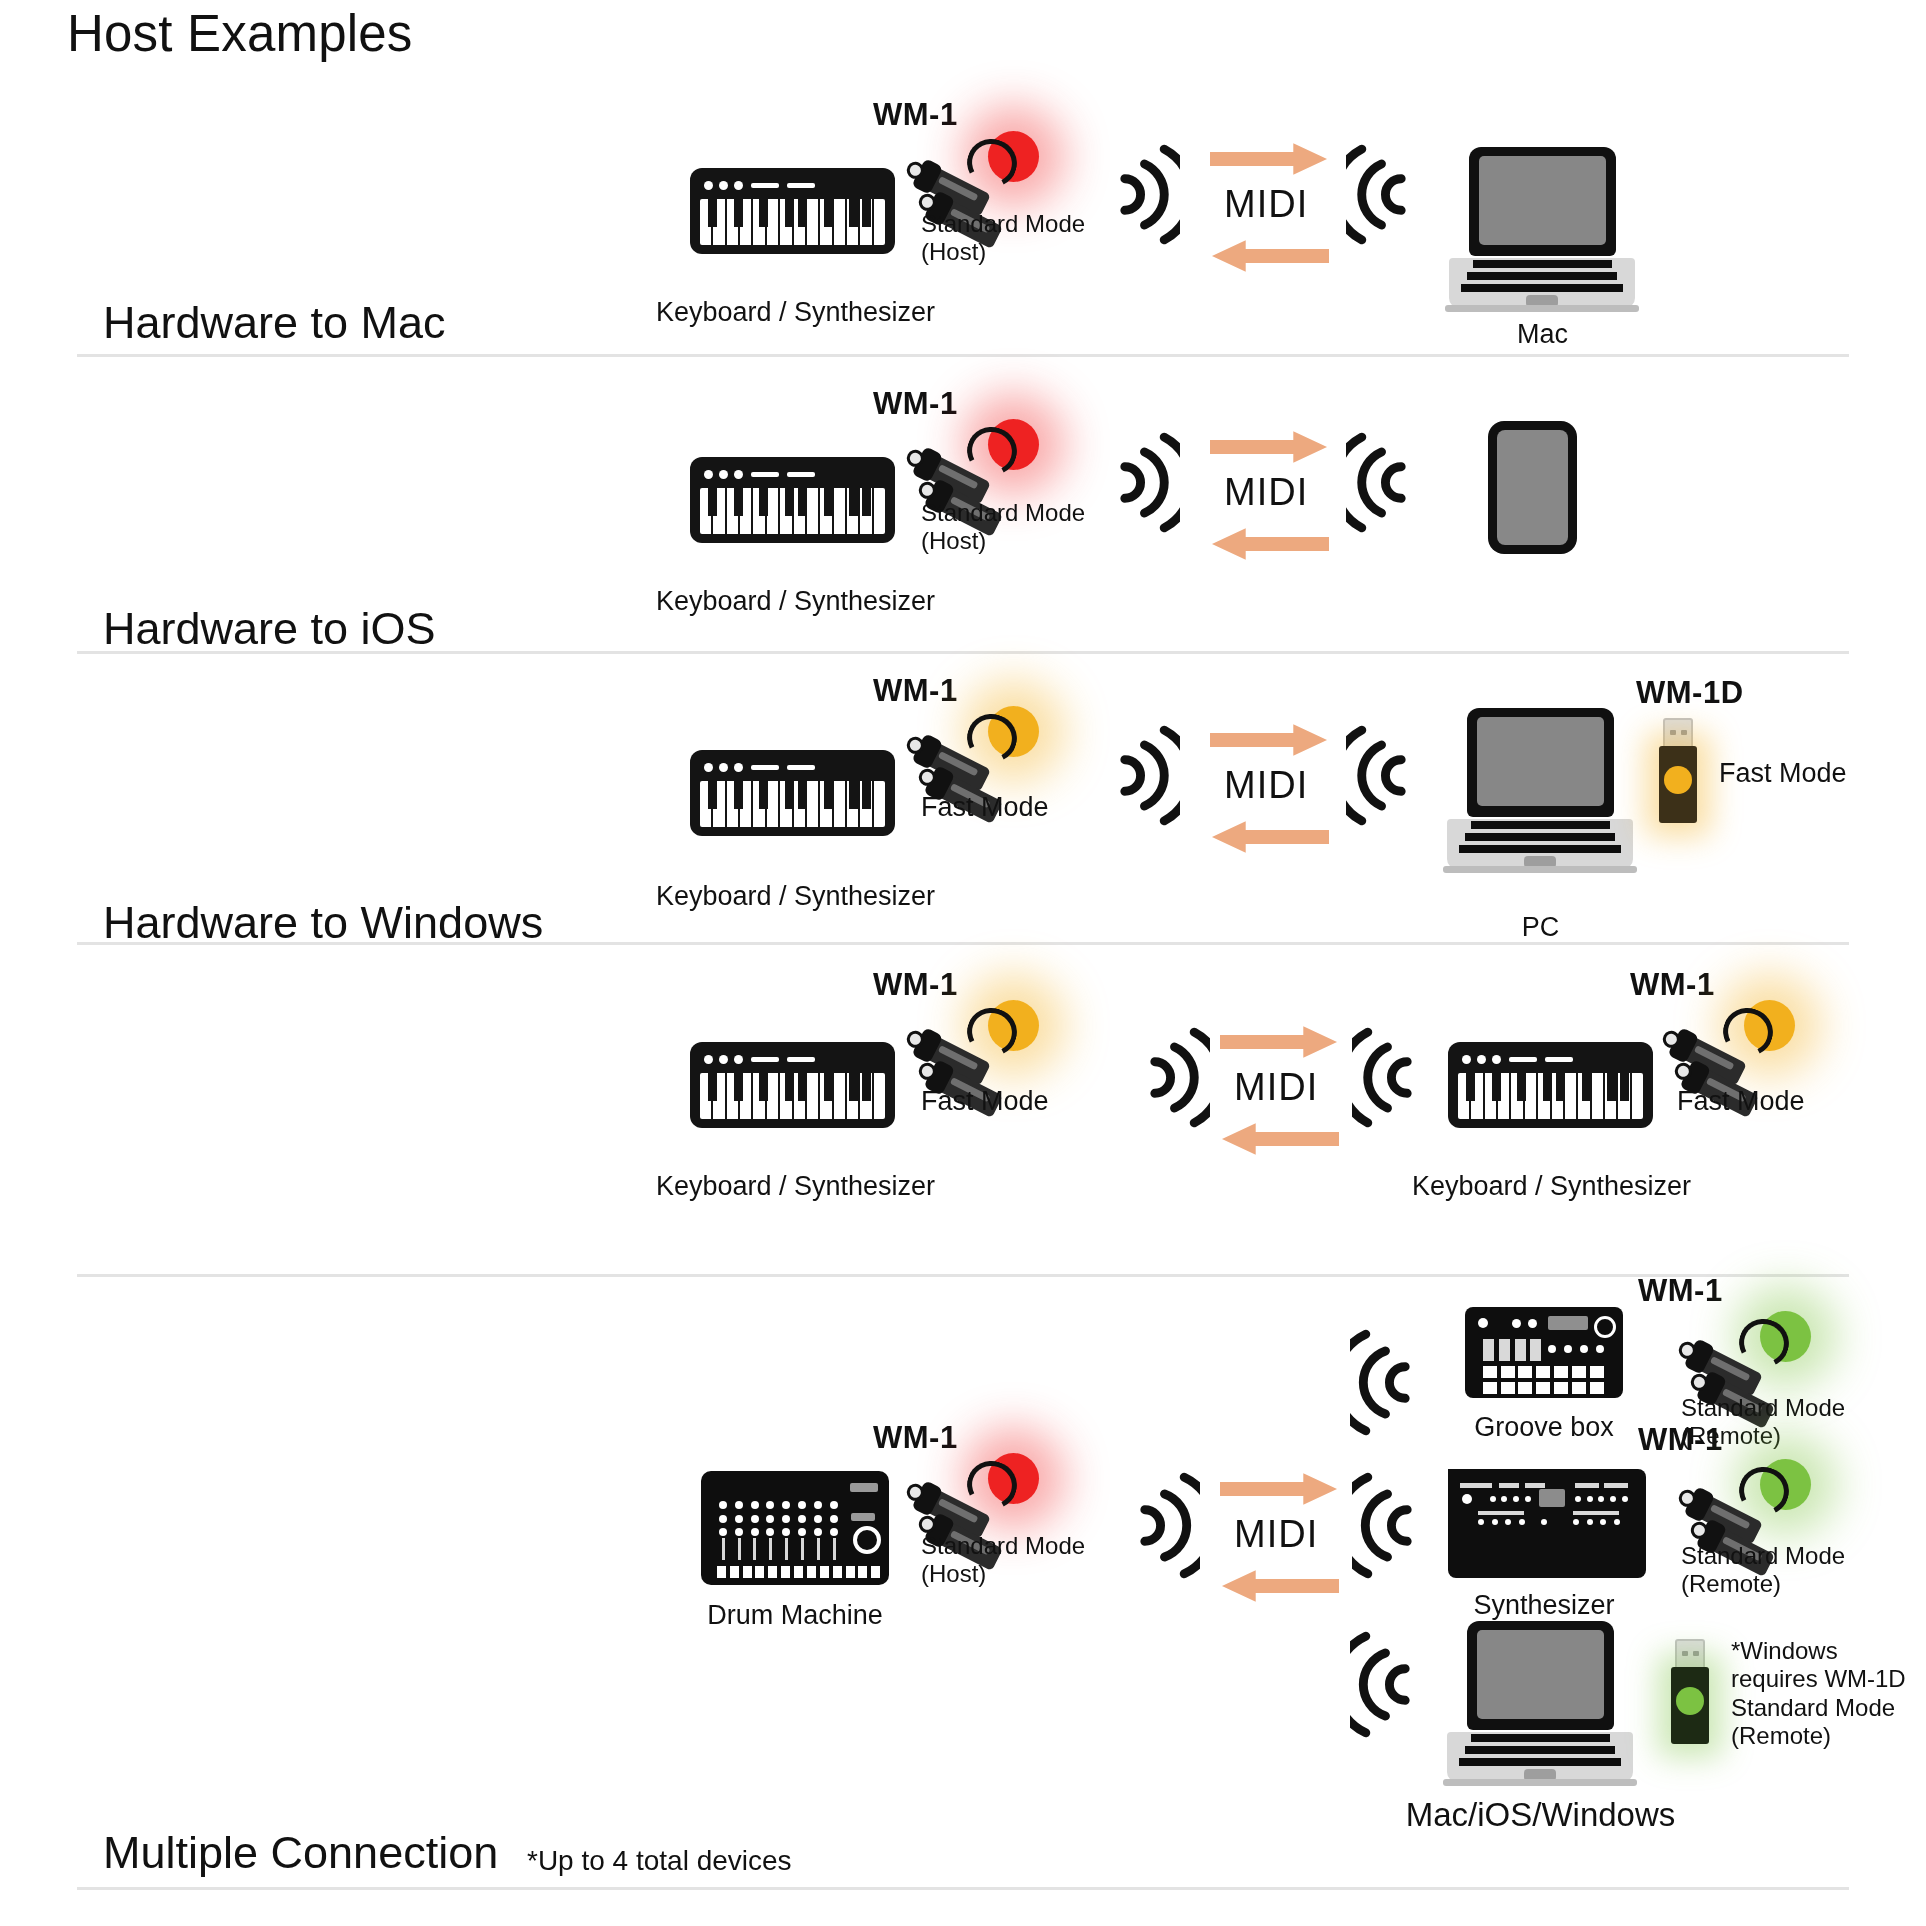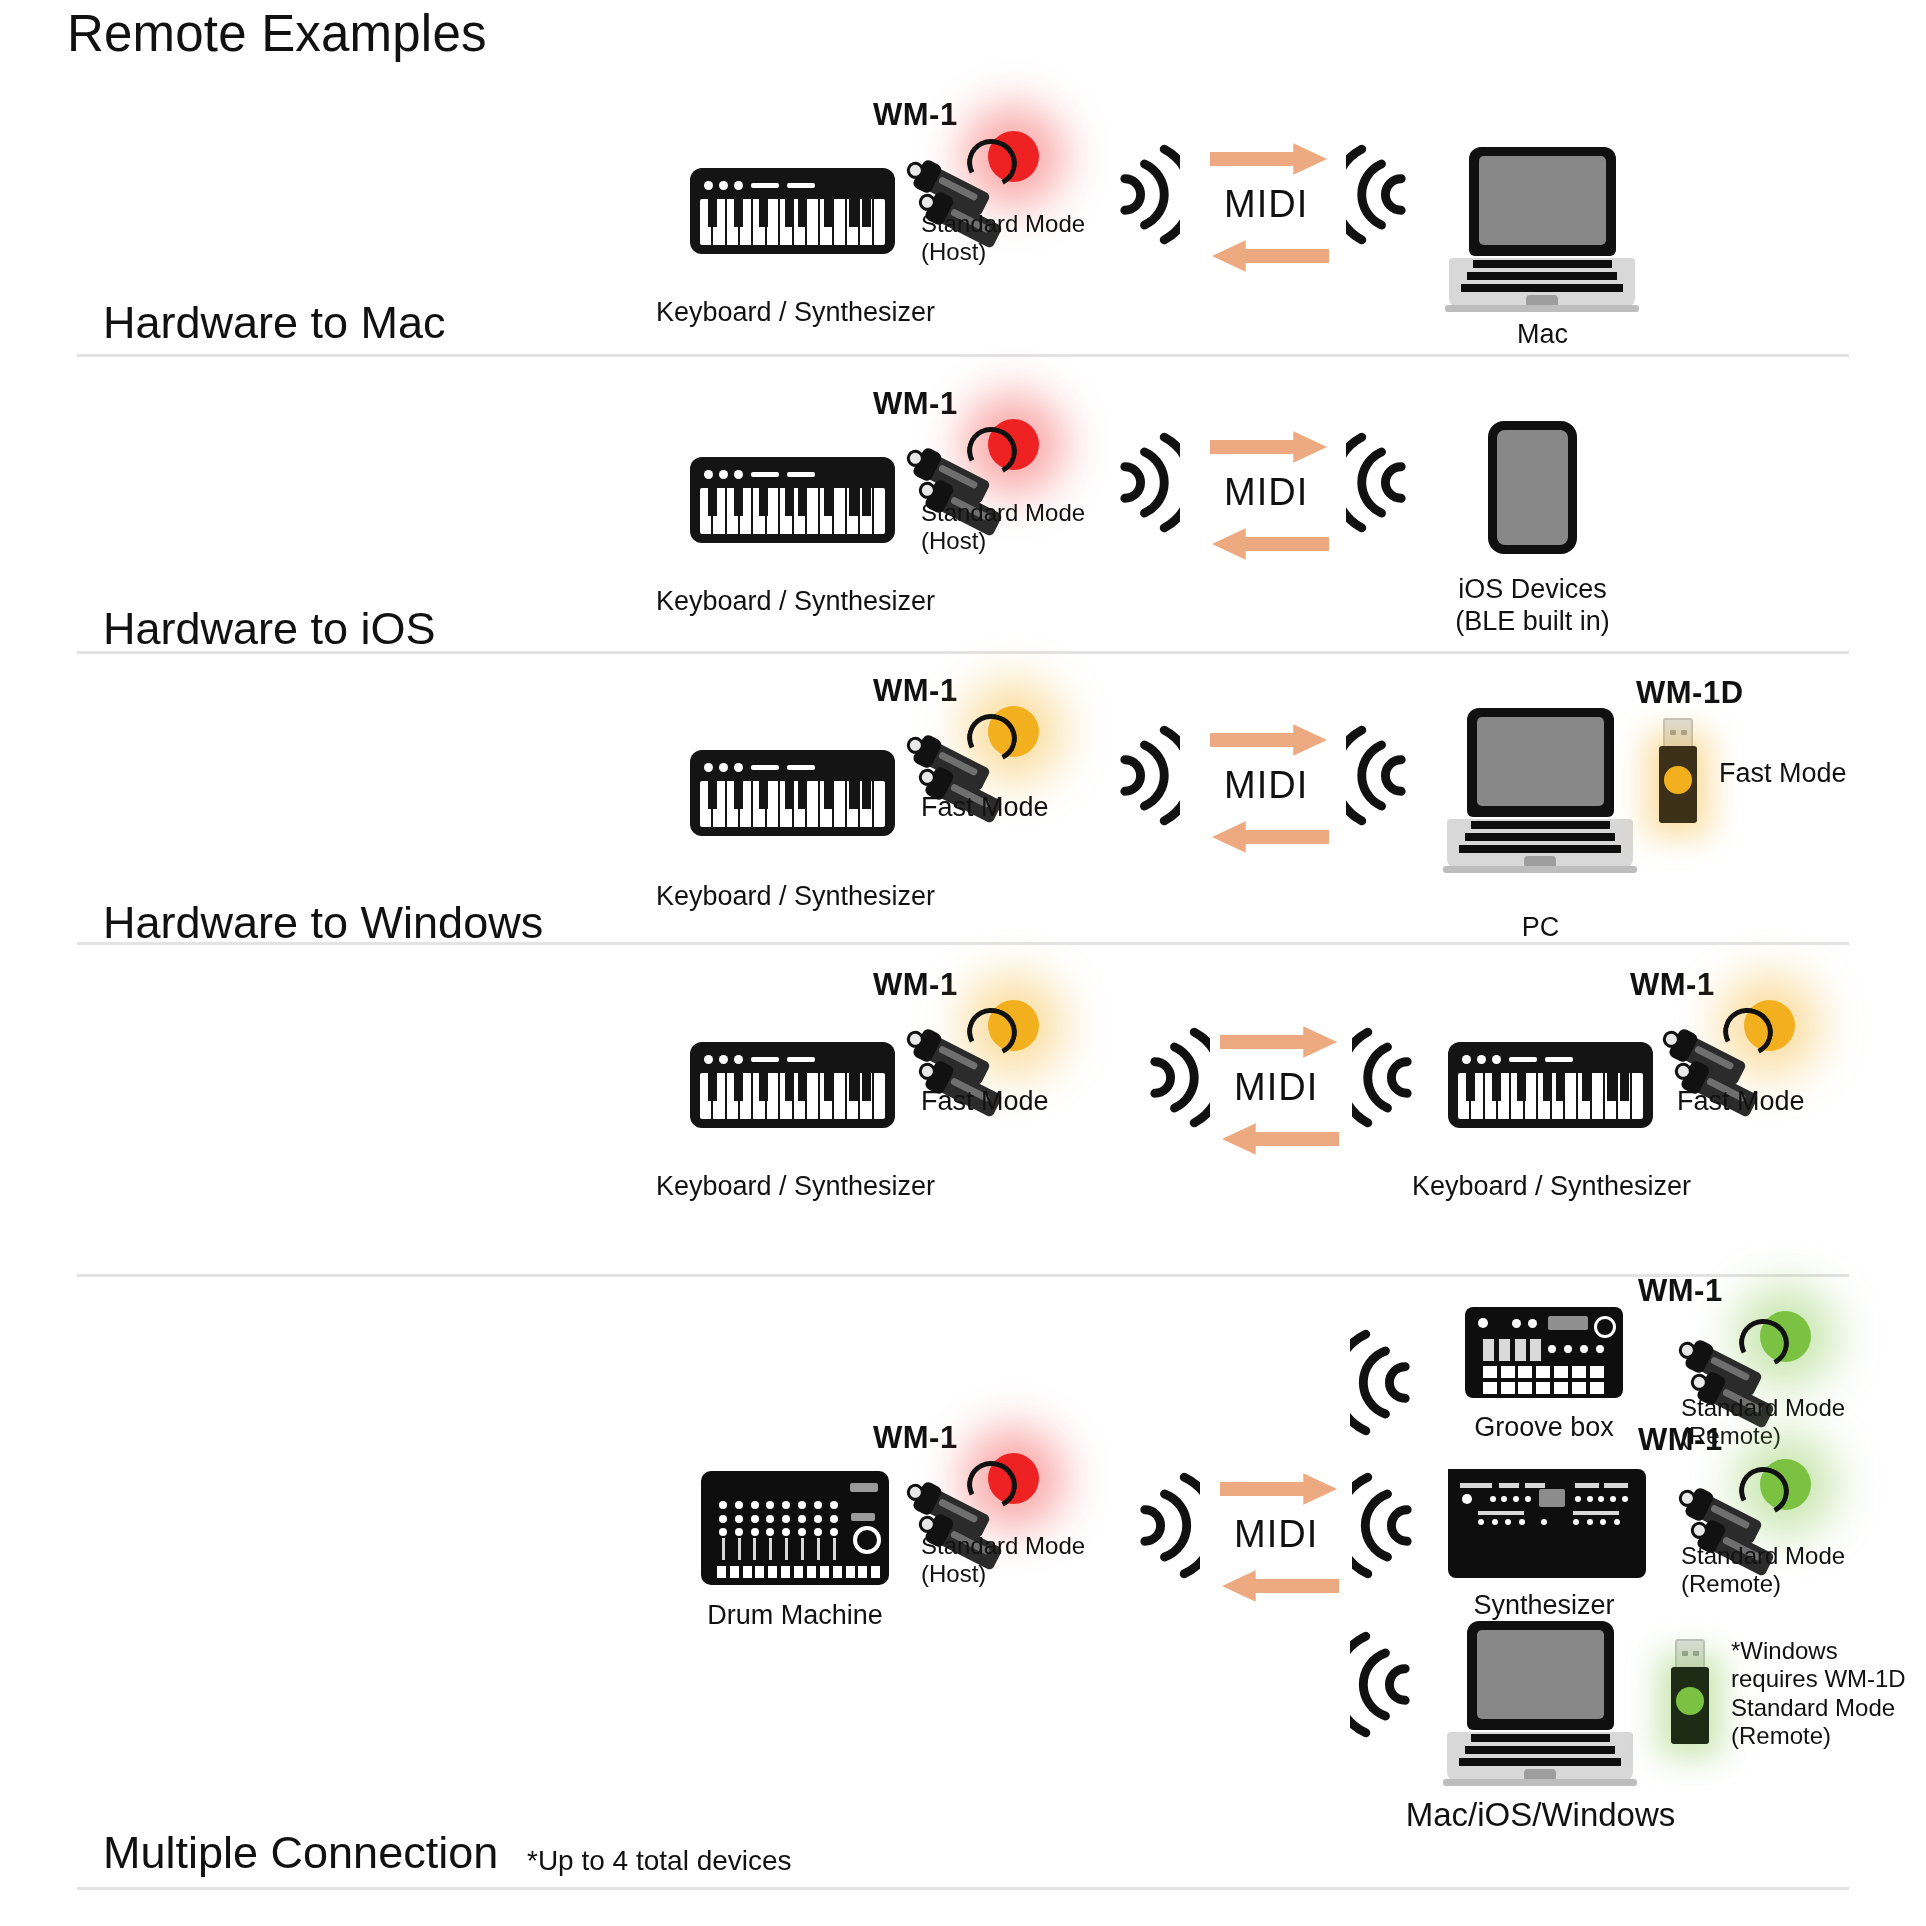--- a/index.html
+++ b/index.html
@@ -273,21 +273,21 @@
     letter-spacing: 1px;
     white-space: nowrap;
   }
   .arrow svg { display: block; }
 </style>
 </head>
 <body>
 
 <div class="page">
 
-  <div class="page-title">Remote Examples</div>
+  <div class="page-title">Host Examples</div>
 
   <div class="row" style="top:0;height:356px;">
 
     <div class="wm-label" style="left:873px;top:97px;">WM-1</div>
 
     <div class="kbd" style="left:690px;top:168px;width:205px;height:86px;">
       <div class="ctrl dot" style="left:14px;top:13px;width:9px;height:9px;"></div>
       <div class="ctrl dot" style="left:29px;top:13px;width:9px;height:9px;"></div>
       <div class="ctrl dot" style="left:44px;top:13px;width:9px;height:9px;"></div>
       <div class="ctrl" style="left:61px;top:15px;width:28px;height:5px;border-radius:2px;"></div>
@@ -475,22 +475,20 @@
           <path d="M56 44 A 16 16 0 0 0 56 76"></path>
           <path d="M36 29 A 34 34 0 0 0 36 91"></path>
           <path d="M16 14 A 52 52 0 0 0 16 106"></path>
         </g>
       </svg>
     </div>
 
     <div class="tablet" style="left:1488px;top:67px;width:89px;height:133px;">
       <div class="tscreen"></div>
     </div>
-    <div class="cap small" style="left:1384px;top:220px;width:297px;text-align:center;font-size:27px;">iOS Devices
-(BLE built in)</div>
 
     <div class="row-label" style="left:103px;top:249px;text-align:center;">Hardware to iOS</div>
     <div class="divider" style="top:297px;"></div>
   </div>
 
   <div class="row" style="top:651px;height:297px;">
 
     <div class="wm-label" style="left:873px;top:22px;">WM-1</div>
 
     <div class="kbd" style="left:690px;top:99px;width:205px;height:86px;">

